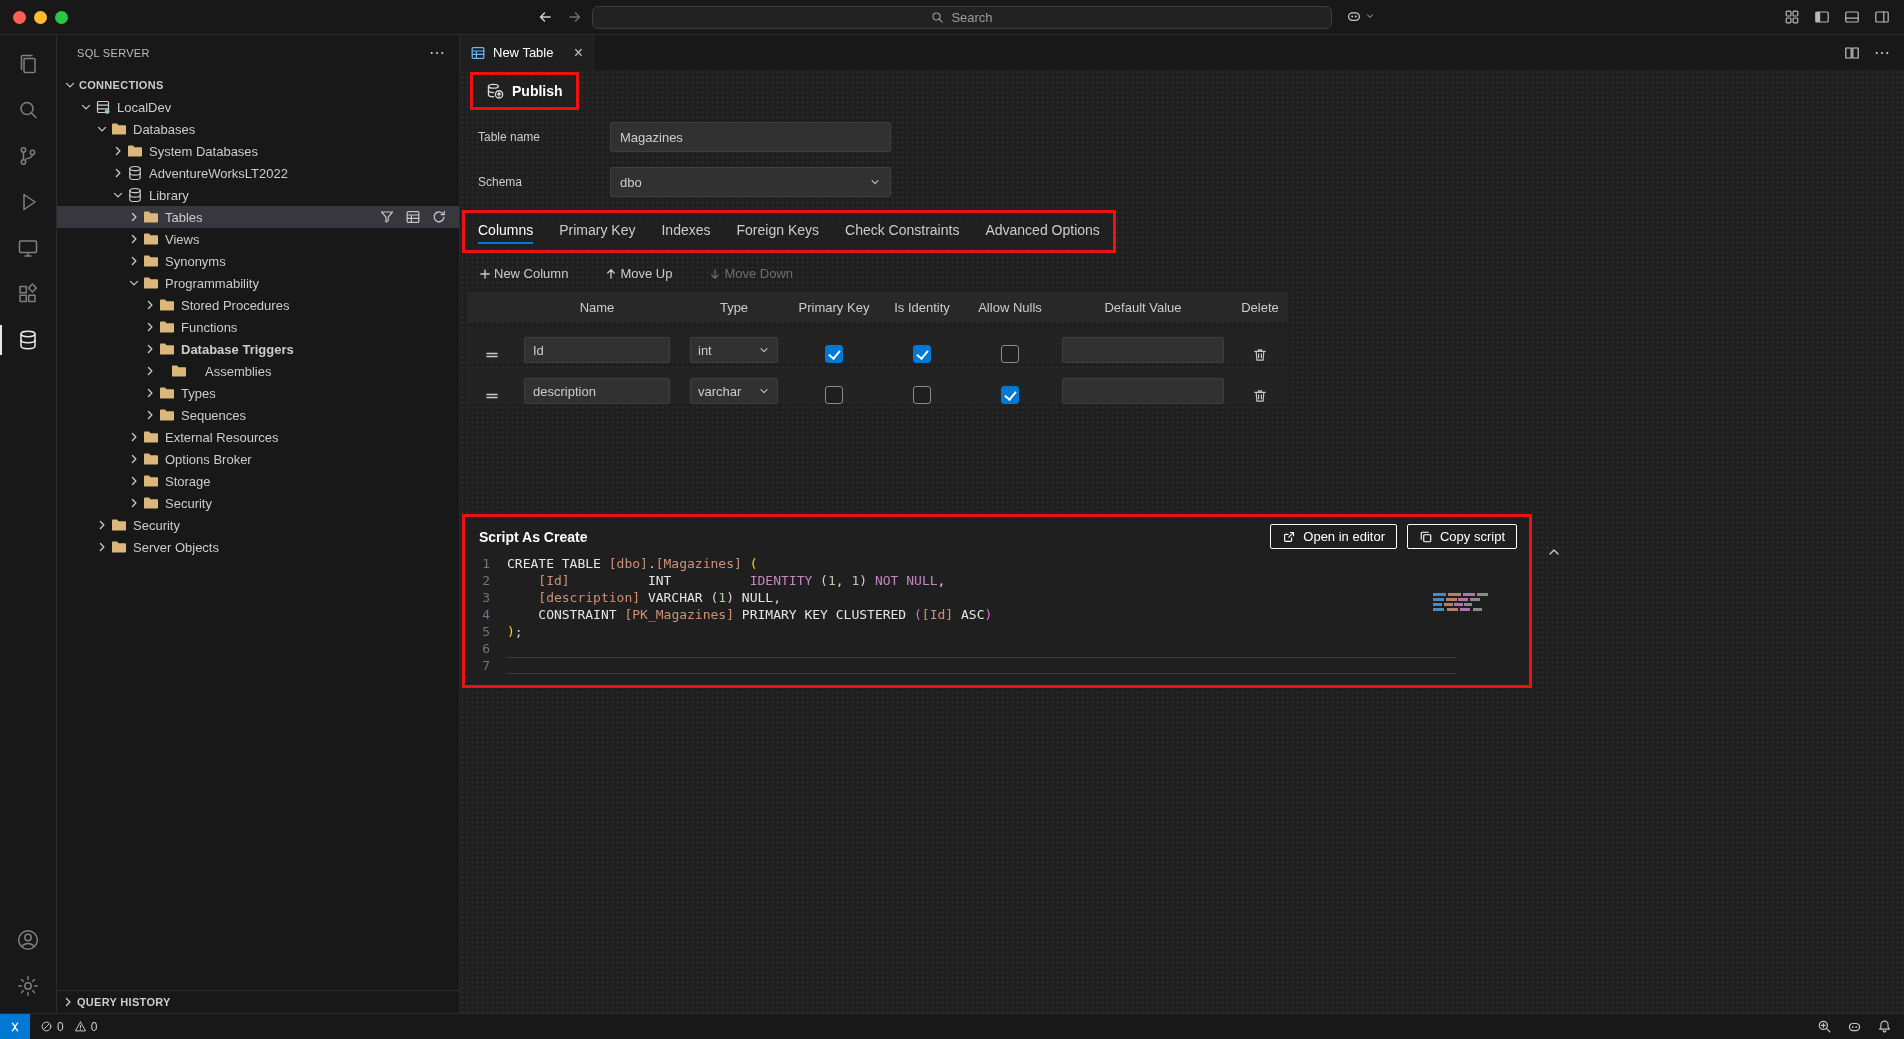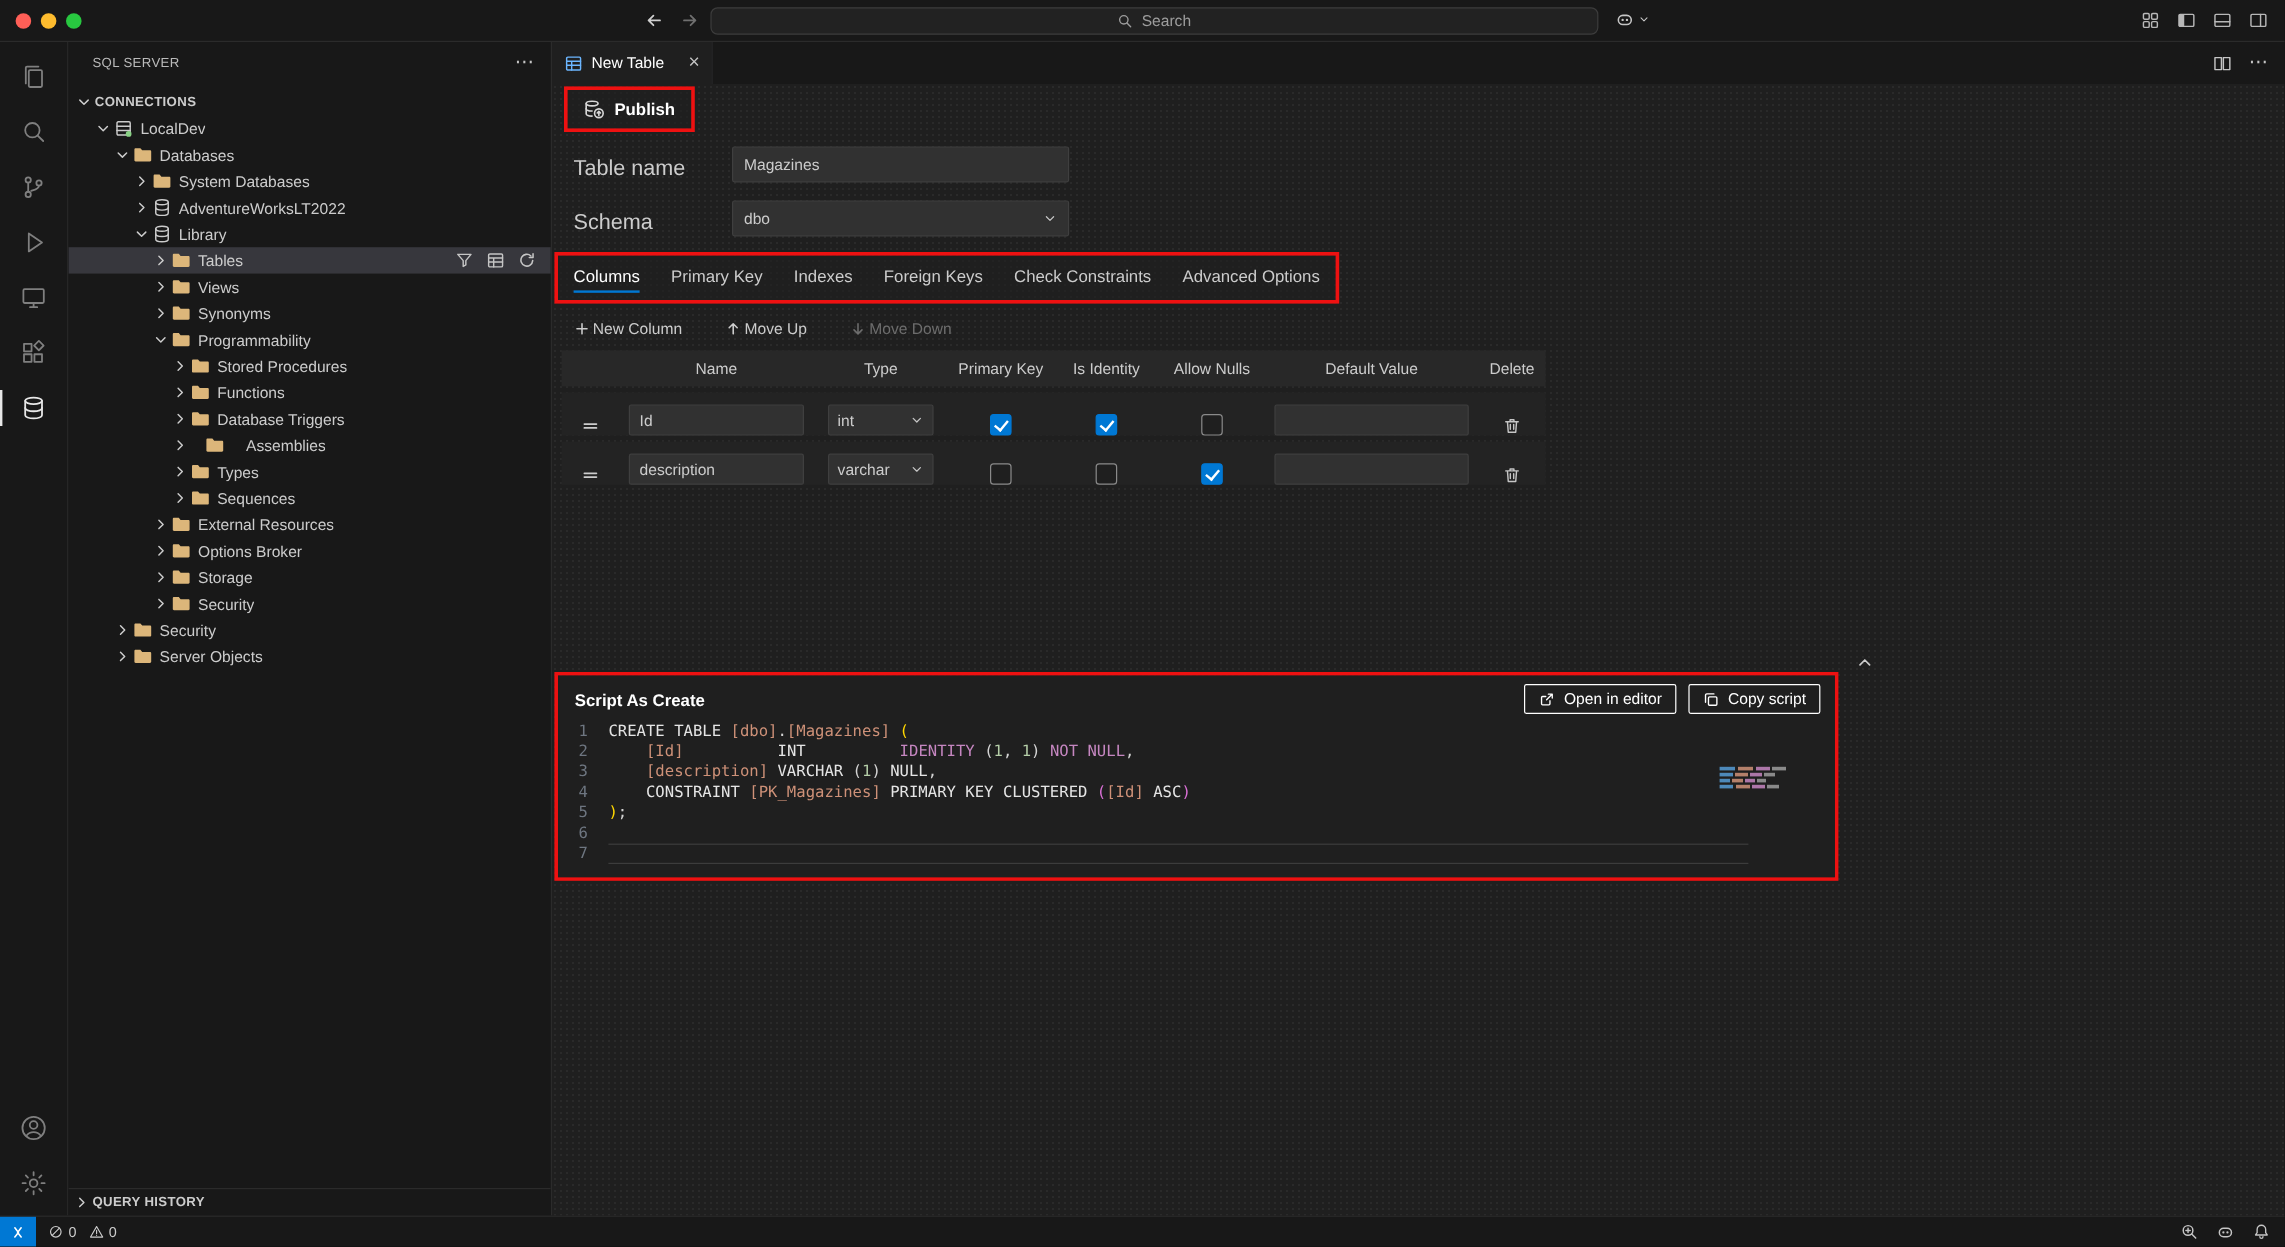--- a/index.html
+++ b/index.html
@@ -61,21 +61,21 @@
   .tab-actions{margin-left:auto;display:flex;align-items:center;gap:14px;padding-right:14px;color:#c5c5c5}
 
   .designer{flex:1;position:relative;background-color:#1f1f1f;overflow:hidden;
     background-image:radial-gradient(#2a2a2a 1px,transparent 1.1px);background-size:5px 5px}
 
   .annotation{position:absolute;border:3px solid var(--red)}
   .publish-box{left:10px;top:2px;padding:4px;background:rgba(31,31,31,.6)}
   .publish-btn{display:flex;align-items:center;gap:8px;padding:3px 9px;color:#fff;font-size:14px;font-weight:600;cursor:pointer}
   .publish-btn .icon{color:#d7d7d7}
 
-  .f-label{position:absolute;font-size:18px;color:#ccc}
+  .f-label{position:absolute;font-size:12px;color:#ccc}
   .lbl-table{left:18px;top:60px}.lbl-schema{left:18px;top:105px}
   .f-input{position:absolute;background:#313131;border:1px solid #3f3f3f;border-radius:2px;color:#ccc;font-size:13px;
     padding:0 9px;font-family:inherit;outline:none}
   .inp-table{left:150px;top:52px;width:281px;height:30px}
   .f-select{position:absolute;background:#313131;border:1px solid #3f3f3f;border-radius:2px;color:#ccc;
     display:flex;align-items:center;padding:0 9px;cursor:pointer}
   .sel-schema{left:150px;top:97px;width:281px;height:30px}
   .selchev{margin-left:auto;color:#c5c5c5}
 
   .tabs-box{left:2px;top:140px;background:rgba(31,31,31,.6)}
@@ -99,21 +99,21 @@
   .cell-input.default{width:162px}
   .cell-select{width:88px;height:26px;background:#313131;border:1px solid #3f3f3f;border-radius:2px;display:flex;
     align-items:center;padding:0 7px;font-size:13px;color:#ccc;gap:4px;cursor:pointer}
   .checkbox{width:18px;height:18px;border:1px solid #8a8a8a;border-radius:3px;background:#1f1f1f;position:relative;cursor:pointer;flex:none}
   .checkbox.checked{background:var(--accent);border-color:var(--accent)}
   .checkbox.checked::after{content:"";position:absolute;left:5px;top:2px;width:5px;height:9px;
     border:solid #fff;border-width:0 2px 2px 0;transform:rotate(40deg)}
   .ghost{color:#c5c5c5;cursor:pointer}
 
   
-  .script-box{left:2px;top:490px;width:1070px}
+  .script-box{left:2px;top:444px;width:1070px}
   .script-panel{background:#1f1f1f;height:168px;display:flex;flex-direction:column}
   .script-header{display:flex;align-items:center;padding:7px 12px 3px 14px}
   .script-title{font-size:14px;font-weight:700;color:#fff}
   .script-actions{margin-left:auto;display:flex;gap:10px}
   .sbtn{display:flex;align-items:center;gap:7px;background:transparent;border:1px solid #fff;color:#fff;
     font-size:13px;padding:4px 11px;border-radius:2px;font-family:inherit;cursor:pointer}
   .code-area{position:relative;flex:1;font-family:"DejaVu Sans Mono",monospace;font-size:13px;line-height:17px;padding-top:3px;overflow:hidden}
   .code-line{display:flex;height:17px}
   .ln{width:42px;text-align:right;padding-right:17px;color:#6e7681;flex:none}
   .code-wrap{flex:1;white-space:pre;margin-right:72px}
@@ -468,21 +468,21 @@
                 <path d="M6.2 4l4 4-4 4"></path>
               </svg>
             </span>
             <span class="icon tree-ic">
               <svg viewBox="0 0 16 16">
                 <path d="M1 3.5c0-.55.45-1 1-1h4l1.5 1.8H14c.55 0 1 .45 1 1v7.2c0 .55-.45 1-1 1H2c-.55 0-1-.45-1-1V3.5z" fill="var(--folder)"></path>
               </svg>
             </span>
             <span class="tree-label">Functions</span>
           </div>
-          <div class="tree-row" style="padding-left: 86px;">
+          <div class="tree-row" style="padding-left: 86px; font-weight: bold;">
             <span class="icon twistie">
               <svg viewBox="0 0 16 16" fill="none" stroke="currentColor" stroke-width="1.4" stroke-linecap="round" stroke-linejoin="round">
                 <path d="M6.2 4l4 4-4 4"></path>
               </svg>
             </span>
             <span class="icon tree-ic">
               <svg viewBox="0 0 16 16">
                 <path d="M1 3.5c0-.55.45-1 1-1h4l1.5 1.8H14c.55 0 1 .45 1 1v7.2c0 .55-.45 1-1 1H2c-.55 0-1-.45-1-1V3.5z" fill="var(--folder)"></path>
               </svg>
             </span>

